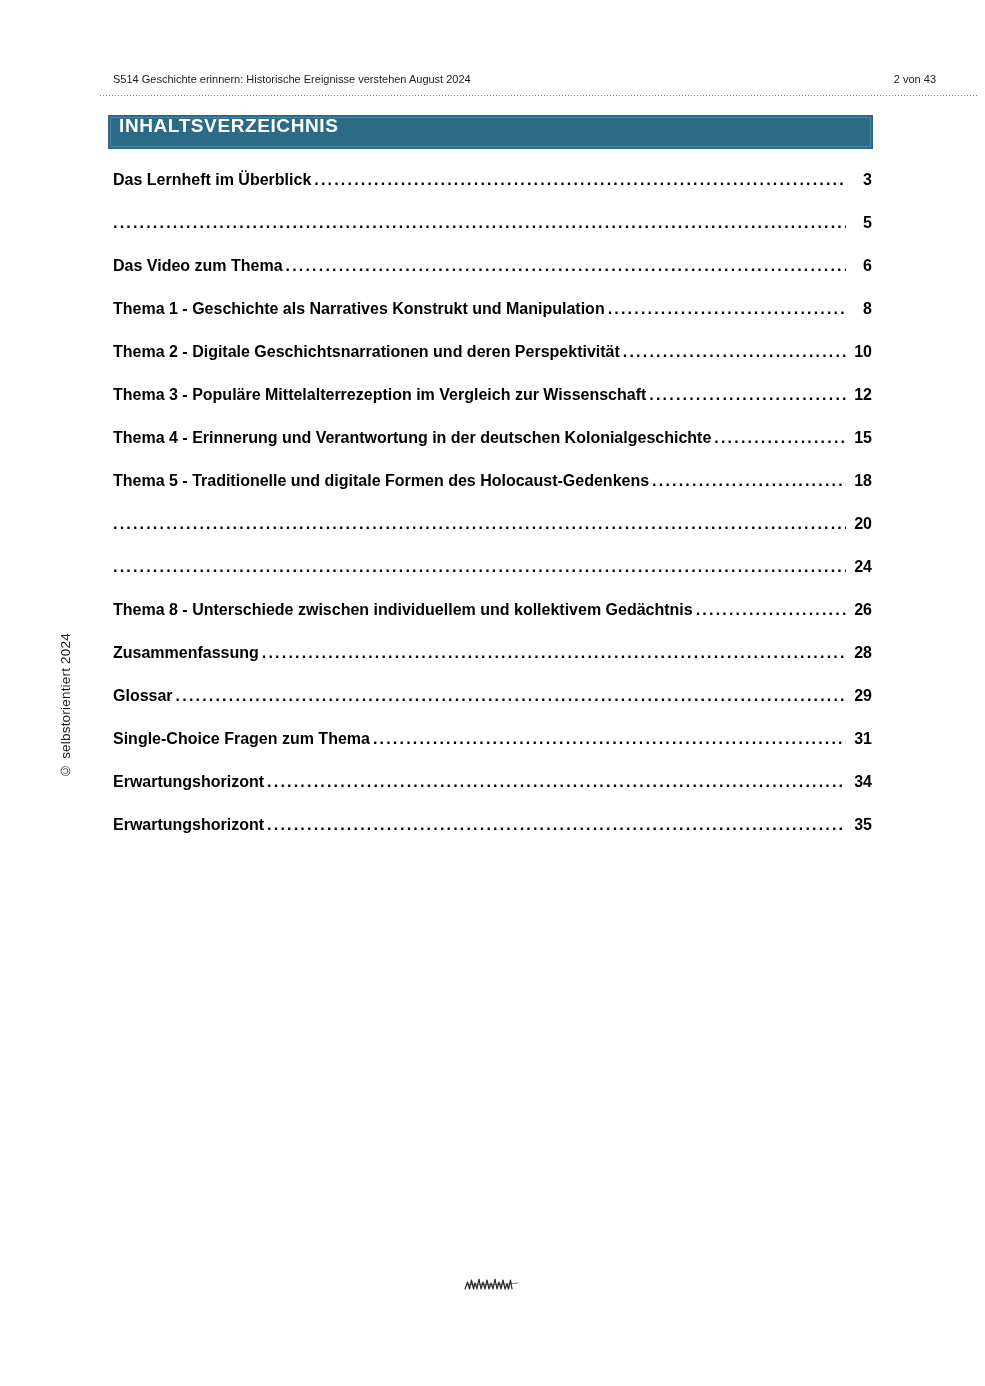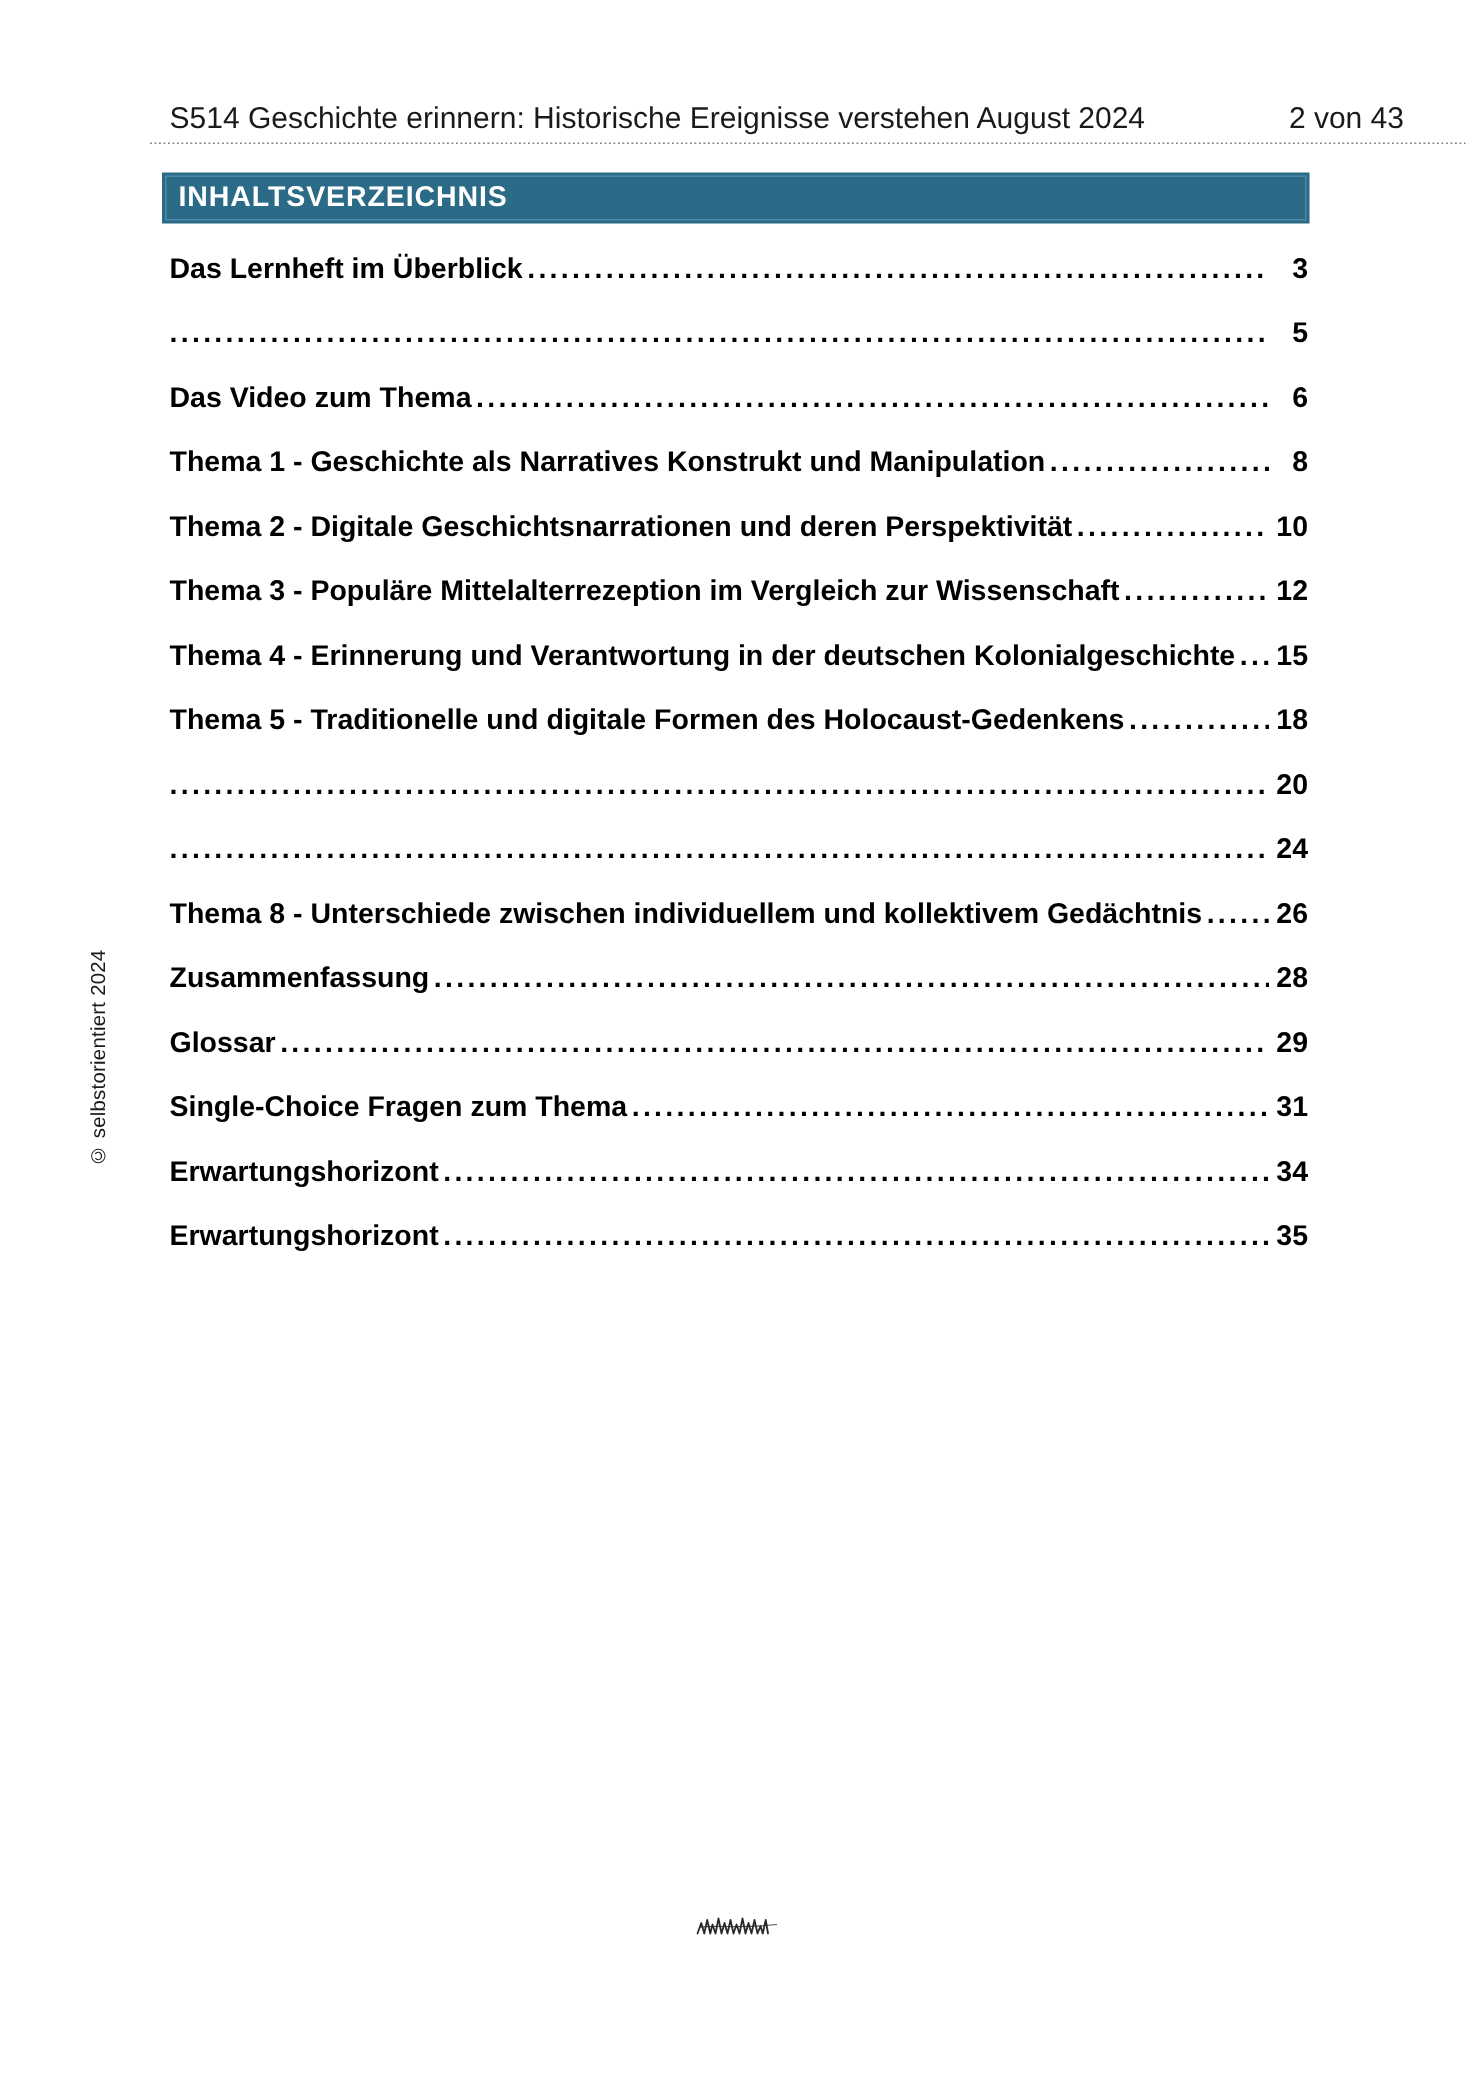--- a/index.html
+++ b/index.html
@@ -24,21 +24,21 @@
     position: absolute;
     left: 100px;
     right: 8px;
     top: 70px;
   }
   .header-row {
     display: flex;
     justify-content: space-between;
     align-items: baseline;
     padding: 0 41px 0 13px;
-    font-size: 20px;
+    font-size: 11px;
     line-height: 18px;
     color: #1a1a1a;
   }
   .header-rule {
     margin-top: 6px;
     height: 2px;
     background-image: repeating-linear-gradient(to right, #808080 0 1px, transparent 1px 3px);
     background-size: 3px 1px;
     background-repeat: repeat-x;
     background-position: left bottom;
@@ -46,21 +46,20 @@
 
   
   .banner {
     position: absolute;
     left: 108px;
     top: 115px;
     width: 765px;
     height: 34px;
     background: var(--banner-bg);
     display: flex;
-    align-items: center;
     padding-left: 11px;
   }
   .banner::after {
     content: "";
     position: absolute;
     top: 2px; left: 2px; right: 2px; bottom: 2px;
     border: 1px solid var(--banner-border);
     pointer-events: none;
   }
   .banner-title {
@@ -75,21 +74,21 @@
   .toc {
     position: absolute;
     left: 113px;
     top: 170px;
     width: 759px;
   }
   .toc-row {
     display: flex;
     align-items: baseline;
     font-weight: 700;
-    font-size: 19px;
+    font-size: 16px;
     line-height: 20px;
     color: #000000;
     height: 20px;
     margin-bottom: 23px;
     cursor: pointer;
   }
   .toc-label {
     flex: 0 0 auto;
     white-space: nowrap;
     padding-right: 3px;

